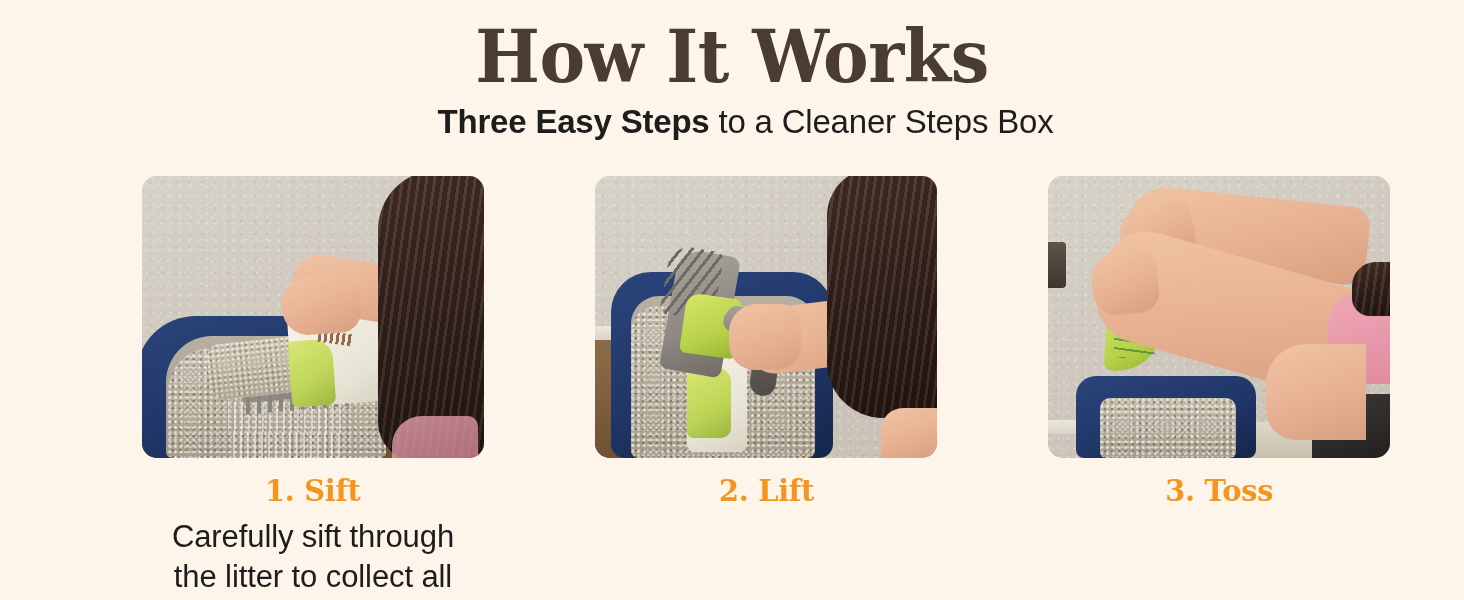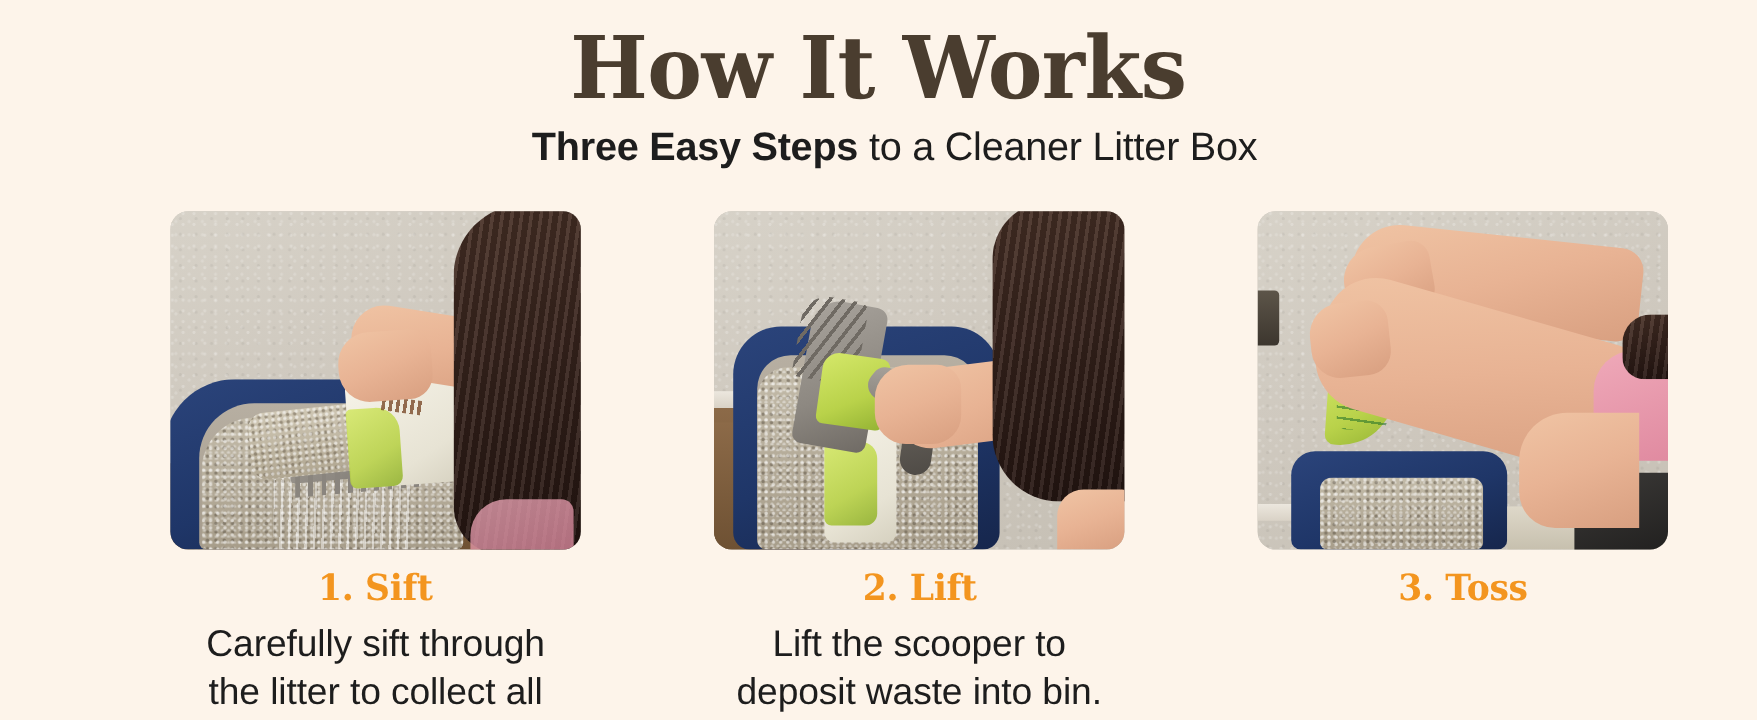--- a/index.html
+++ b/index.html
@@ -181,21 +181,21 @@
     letter-spacing: -0.1px;
   }
 </style>
 </head>
 <body>
 
 <div class="banner">
 
   <div class="header">
     <h1 class="page-title">How It Works</h1>
-    <p class="page-subtitle"><span class="sub-strong">Three Easy Steps</span><span class="sub-rest"> to a Cleaner Litter Box</span></p>
+    <p class="page-subtitle"><span class="sub-strong">Three Easy Steps</span><span class="sub-rest"> to a Cleaner Steps Box</span></p>
   </div>
 
   <div class="steps">
 
     <div class="step">
       <div class="photo">
         <div class="scene">
           <div class="wall"></div>
           <div class="baseboard" style="top:196px;height:14px;left:0;width:300px;"></div>
           <div class="floor" style="top:210px;height:72px;left:0;width:300px;"></div>
@@ -249,21 +249,20 @@
           <div class="scoop-grey" style="left:158px;top:150px;width:26px;height:70px;border-radius:14px;background:linear-gradient(160deg,#6e6962,#4e4a45);transform:rotate(8deg);"></div>
 
           <div class="arm" style="left:150px;top:126px;width:152px;height:66px;border-radius:30px 14px 14px 30px;transform:rotate(-7deg);"></div>
           <div class="arm" style="left:134px;top:128px;width:72px;height:66px;border-radius:28px 20px 24px 26px;"></div>
 
           <div class="hair" style="right:-18px;top:-8px;width:128px;height:250px;border-radius:48px 0 0 56px;"></div>
           <div class="arm" style="right:-4px;bottom:0px;width:60px;height:50px;border-radius:22px 6px 0 0;"></div>
         </div>
       </div>
       <h3 class="step-title">2. Lift</h3>
-      <p class="step-desc">Lift the scooper to deposit waste into bin.</p>
     </div>
 
     <div class="step">
       <div class="photo">
         <div class="scene">
           <div class="wall"></div>
           <div class="baseboard" style="top:244px;height:14px;left:0;width:120px;"></div>
           <div style="position:absolute;left:0;top:66px;width:18px;height:46px;background:linear-gradient(180deg,#5d5549,#3c362e);border-radius:0 4px 4px 0;"></div>
 
           <div class="box-blue" style="left:28px;top:200px;width:180px;height:82px;border-radius:20px 20px 8px 8px;"></div>

